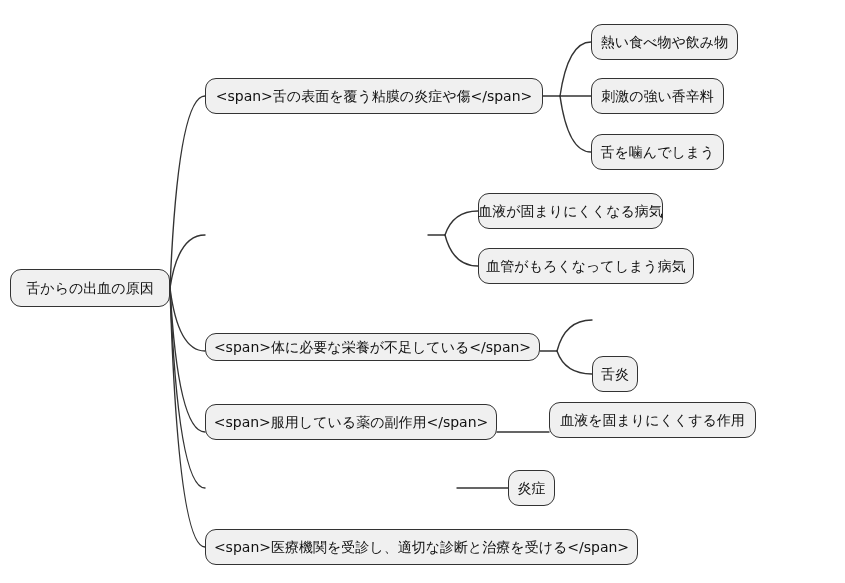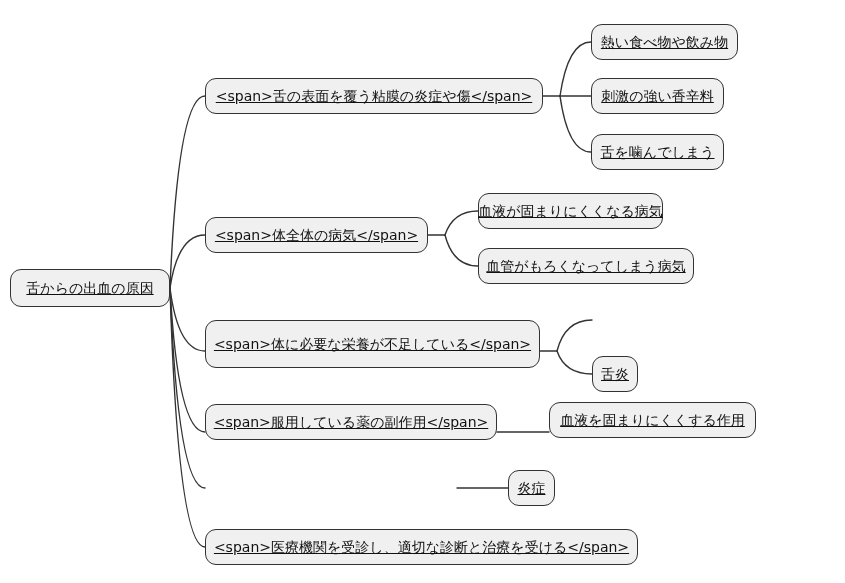--- a/index.html
+++ b/index.html
@@ -27,21 +27,20 @@
     background:#f0f0f0;
     border:1.5px solid #333333;
     border-radius:11px;
     display:flex;
     align-items:center;
     justify-content:center;
     font-size:14px;
     line-height:1;
     color:#111111;
     white-space:nowrap;
-    text-decoration:underline;
   }
 </style>
 </head>
 <body>
 
 <div class="canvas">
 
   <svg class="edges" viewBox="0 0 845 583">
 
     <path d="M170,288 Q178,96 205,96"></path>
@@ -65,23 +64,22 @@
     <path d="M557,351 Q565,374 592,374"></path>
 
     <path d="M497,432 L549,432"></path>
     <path d="M457,488 L508,488"></path>
   </svg>
 
   <div class="node" style="left:10px;top:269px;width:160px;height:38px">舌からの出血の原因</div>
 
   <div class="node" style="left:205px;top:78px;width:338px;height:36px">&lt;span&gt;舌の表面を覆う粘膜の炎症や傷&lt;/span&gt;</div>
 
-  <div class="node" style="left:205px;top:217px;width:223px;height:36px">&lt;span&gt;体全体の病気&lt;/span&gt;</div>
 
-  <div class="node" style="left:205px;top:320px;width:335px;height:48px">&lt;span&gt;体に必要な栄養が不足している&lt;/span&gt;</div>
+  <div class="node" style="left:205px;top:333px;width:335px;height:28px">&lt;span&gt;体に必要な栄養が不足している&lt;/span&gt;</div>
 
   <div class="node" style="left:205px;top:404px;width:292px;height:36px">&lt;span&gt;服用している薬の副作用&lt;/span&gt;</div>
 
 
   <div class="node" style="left:205px;top:529px;width:433px;height:36px">&lt;span&gt;医療機関を受診し、適切な診断と治療を受ける&lt;/span&gt;</div>
 
   <div class="node" style="left:591px;top:24px;width:147px;height:36px">熱い食べ物や飲み物</div>
 
   <div class="node" style="left:591px;top:78px;width:133px;height:36px">刺激の強い香辛料</div>
 

